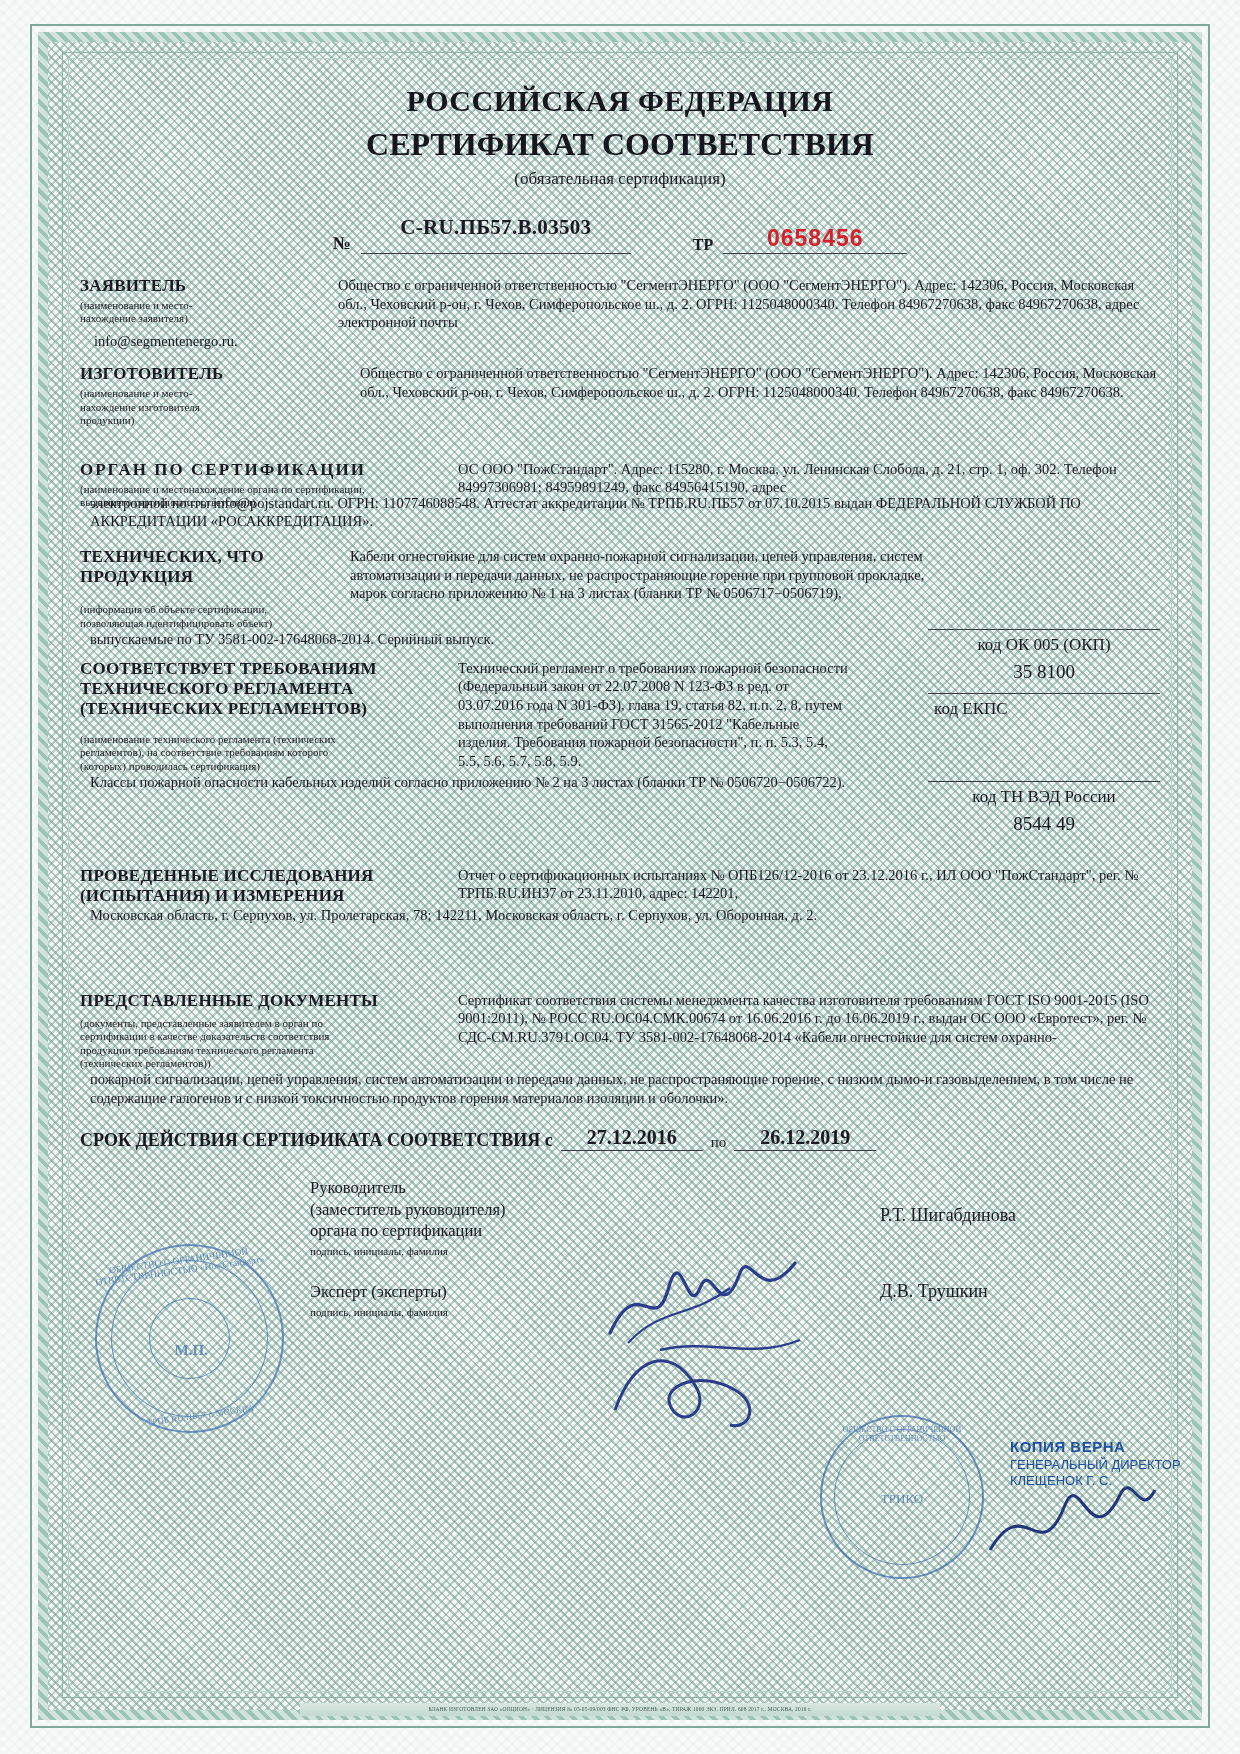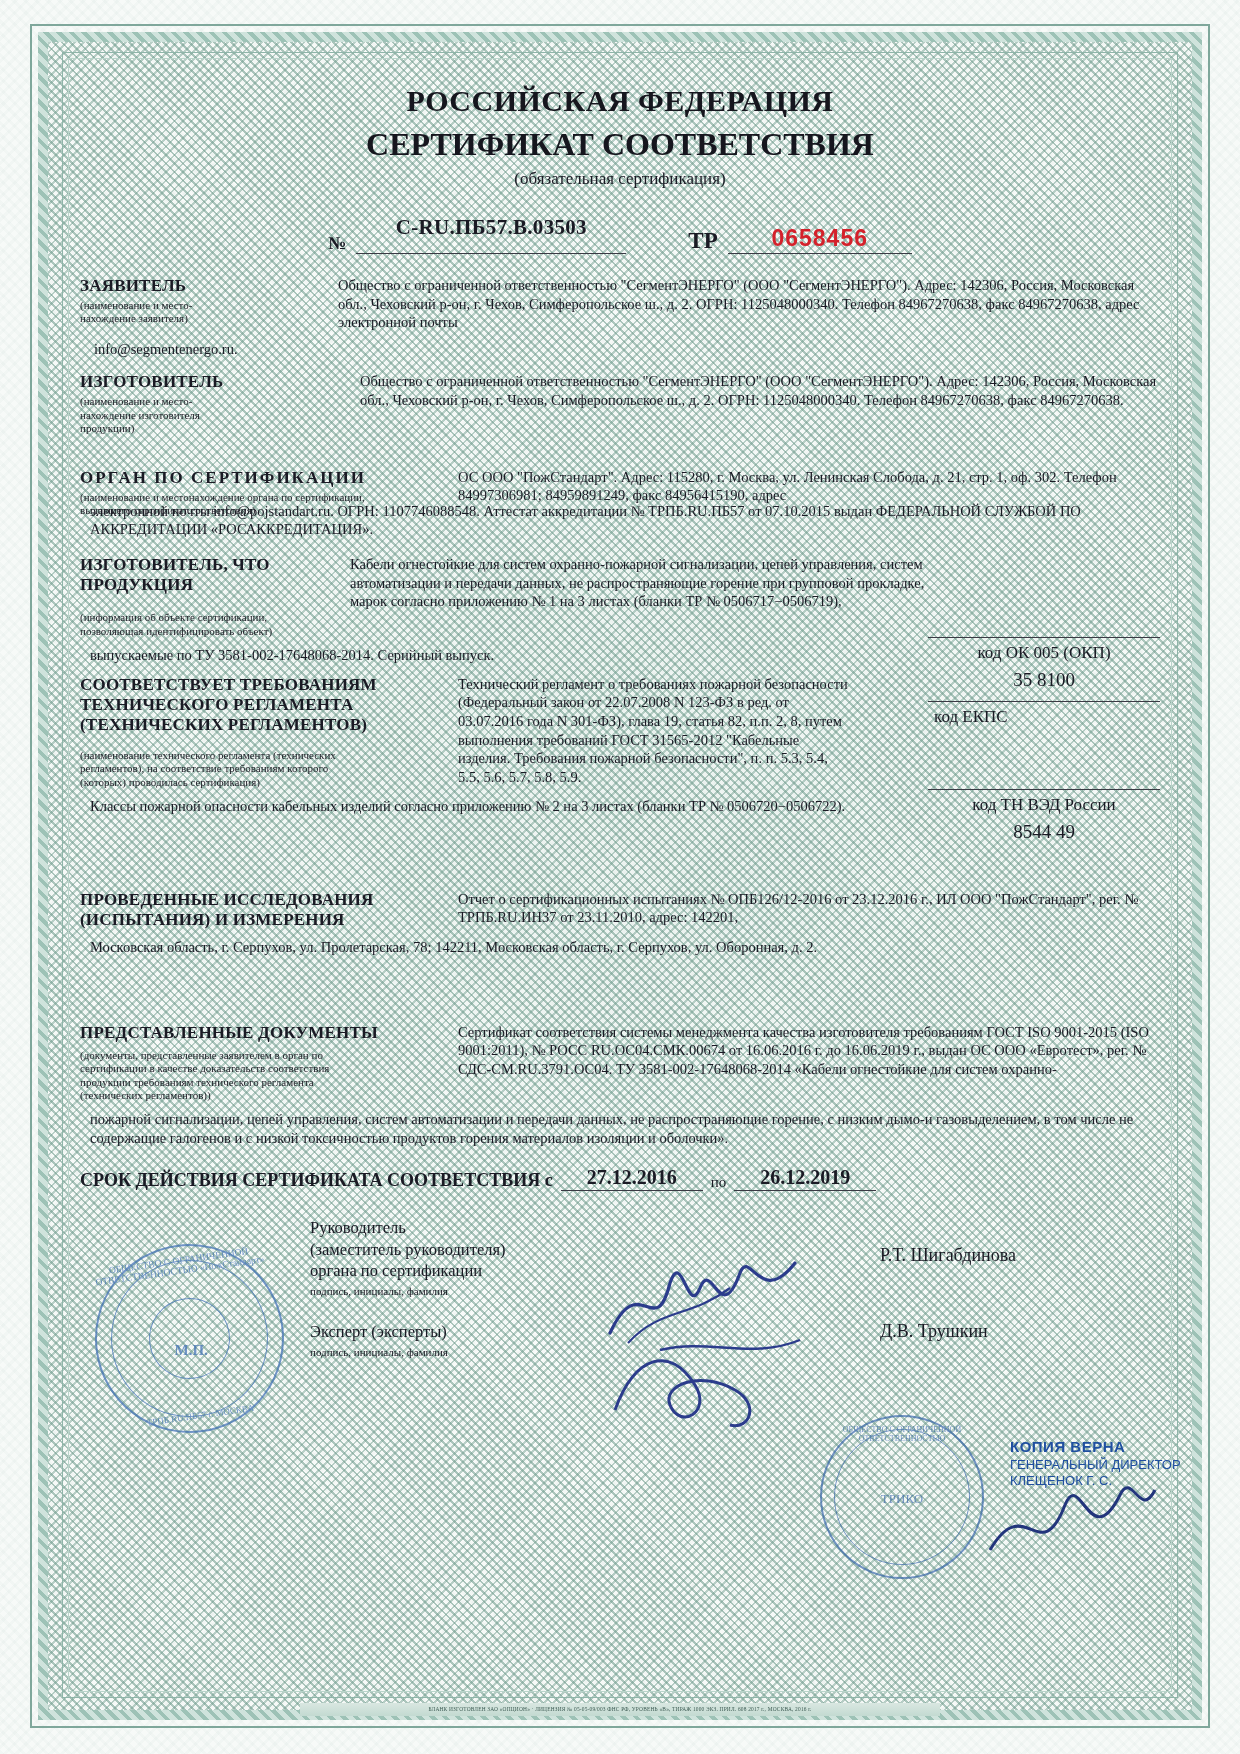--- a/index.html
+++ b/index.html
@@ -52,36 +52,36 @@
   .subtitle{font-size:17px;text-align:center;margin-top:6px;}
 
   .numrow{
     display:flex;align-items:flex-end;justify-content:center;gap:10px;margin-top:26px;
   }
   .numrow .lbl{font-size:18px;font-weight:bold;}
   .certno{
     font-size:21px;font-weight:bold;border-bottom:1px solid #3a3a44;
     padding:0 10px 13px;min-width:250px;text-align:center;letter-spacing:.3px;
   }
-  .tr-lbl{font-size:23px;font-weight:bold;margin-left:52px;}
+  .tr-lbl{font-size:16px;font-weight:bold;margin-left:52px;}
   .blankno{
     font-size:23px;font-weight:bold;color:#d4212b;border-bottom:1px solid #3a3a44;
     padding:0 12px 1px;min-width:160px;text-align:center;letter-spacing:1px;
     font-family:"Liberation Sans", sans-serif;
   }
   .capt-row{display:flex;justify-content:center;gap:120px;margin-top:3px;}
   .capt{font-size:11px;color:#2b2b33;}
 
   .sec{display:flex;margin-top:16px;}
   .sec .lhs{width:250px;flex:none;padding-right:8px;}
   .sec .rhs{flex:1;font-size:14.5px;line-height:1.28;}
   .lbl-bold{font-weight:bold;font-size:17px;letter-spacing:.2px;}
   .lbl-bold.sp{letter-spacing:2px;}
   .note{font-size:11px;line-height:1.22;margin-top:3px;color:#23232b;}
-  .wide{margin-top:8px;font-size:14.5px;line-height:1.3;}
+  .wide{margin-top:0;font-size:14.5px;line-height:1.3;}
 
   .codes{position:absolute;right:0;width:232px;}
   .codebox{border-top:1px solid #3a3a44;padding:5px 0 10px;text-align:center;}
   .codebox .k{font-size:17px;}
   .codebox .v{font-size:19px;margin-top:6px;}
 
   .valid{
     display:flex;align-items:flex-end;gap:8px;margin-top:18px;font-size:18px;font-weight:bold;
   }
   .valid .date{
@@ -196,21 +196,21 @@
         <div class="note" style="white-space:pre-line">(наименование и местонахождение органа по сертификации,
 выдавшего сертификат соответствия)</div>
       </div>
       <div class="rhs">ОС ООО "ПожСтандарт". Адрес: 115280, г. Москва, ул. Ленинская Слобода, д. 21, стр. 1, оф. 302. Телефон 84997306981; 84959891249, факс 84956415190, адрес</div>
     </div>
     <div class="wide" style="margin-top:-16px;margin-left:10px;">электронной почты info@pojstandart.ru. ОГРН: 1107746088548. Аттестат аккредитации № ТРПБ.RU.ПБ57 от 07.10.2015 выдан ФЕДЕРАЛЬНОЙ СЛУЖБОЙ ПО АККРЕДИТАЦИИ «РОСАККРЕДИТАЦИЯ».</div>
 
     <div style="position:relative;">
       <div class="sec" style="margin-top:16px;">
         <div class="lhs" style="width:262px;">
-          <div class="lbl-bold">ИЗГОТОВИТЕЛЬ, ЧТО</div>
+          <div class="lbl-bold">ТЕХНИЧЕСКИХ, ЧТО</div>
           <div class="lbl-bold">ПРОДУКЦИЯ</div>
           <div class="note" style="white-space:pre-line;margin-top:16px;">(информация об объекте сертификации,
 позволяющая идентифицировать объект)</div>
         </div>
         <div class="rhs" style="max-width:600px;">Кабели огнестойкие для систем охранно-пожарной сигнализации, цепей управления, систем автоматизации и передачи данных, не распространяющие горение при групповой прокладке, марок согласно приложению № 1 на 3 листах (бланки ТР № 0506717−0506719),</div>
       </div>
       <div class="wide" style="margin-left:10px;">выпускаемые по ТУ 3581-002-17648068-2014. Серийный выпуск.</div>
 
       <div class="codes" style="top:82px;">
         <div class="codebox">

